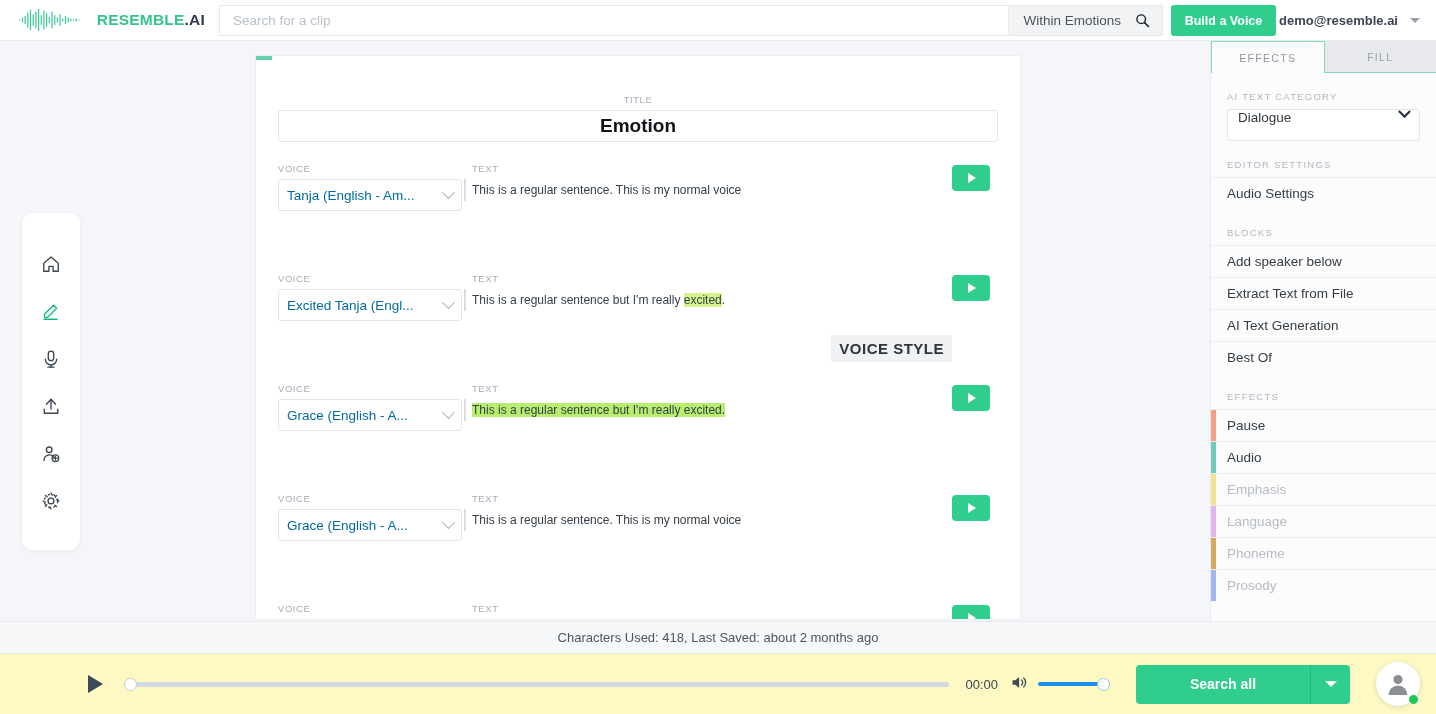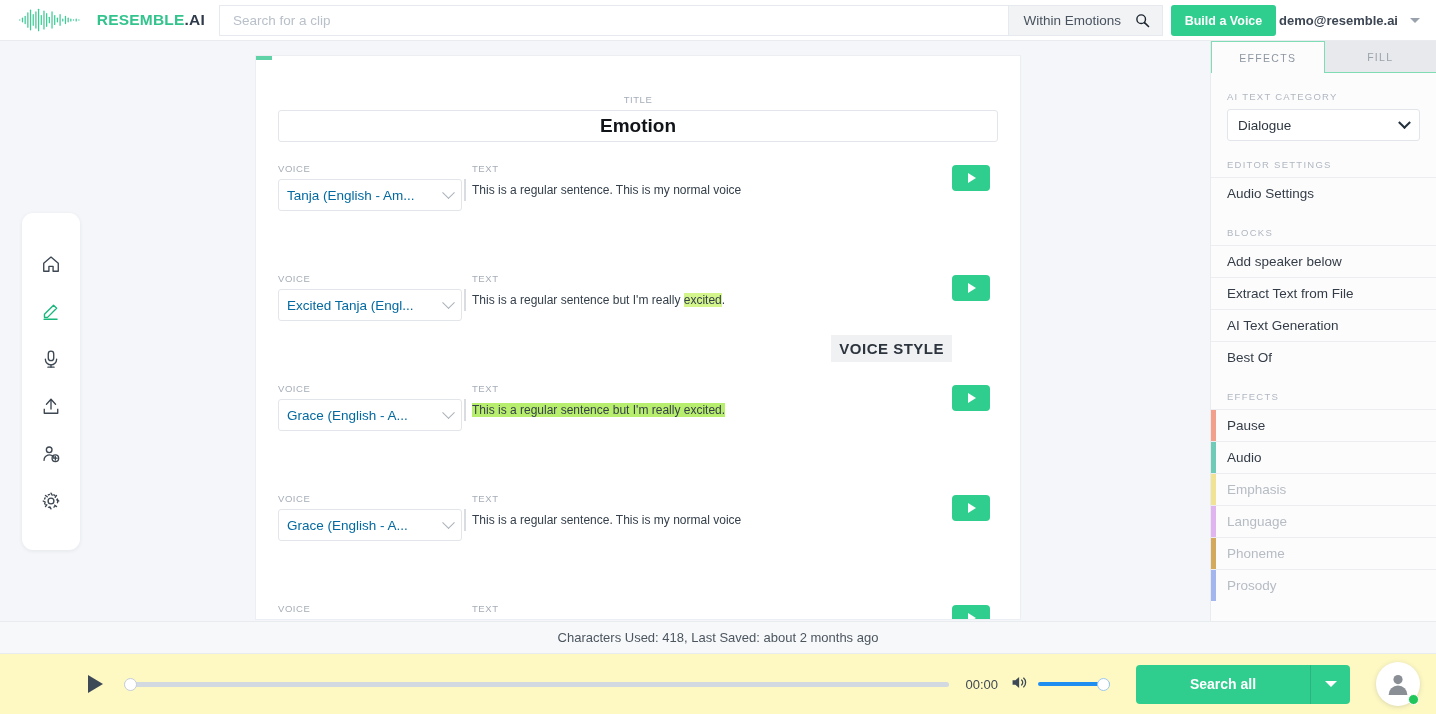--- a/index.html
+++ b/index.html
@@ -204,21 +204,21 @@
   .rtab.inactive { background: #e7e9ec; border-bottom: 1px solid #7fdcb4; }
 
   .sect-label {
     font-size: 9.5px; letter-spacing: 1.25px; color: #b0b7c0;
     padding: 18px 16px 7px;
   }
   .rselect-wrap { padding: 0 16px; }
   .rselect {
     width: 100%; height: 32px;
     border: 1px solid #e2e6ea; border-radius: 3px; background: #fff;
-    display: flex; align-items: center; padding: 0 10px;
+    display: flex; padding: 0 10px;
     font-size: 13.5px; color: #2e3740; cursor: pointer;
   }
   .rselect .lab { flex: 1; }
   .chev-bold {
     width: 9px; height: 9px;
     border-right: 2.2px solid #23303c; border-bottom: 2.2px solid #23303c;
     transform: rotate(45deg) translate(-2px,-2px);
   }
   .ritem {
     position: relative;

